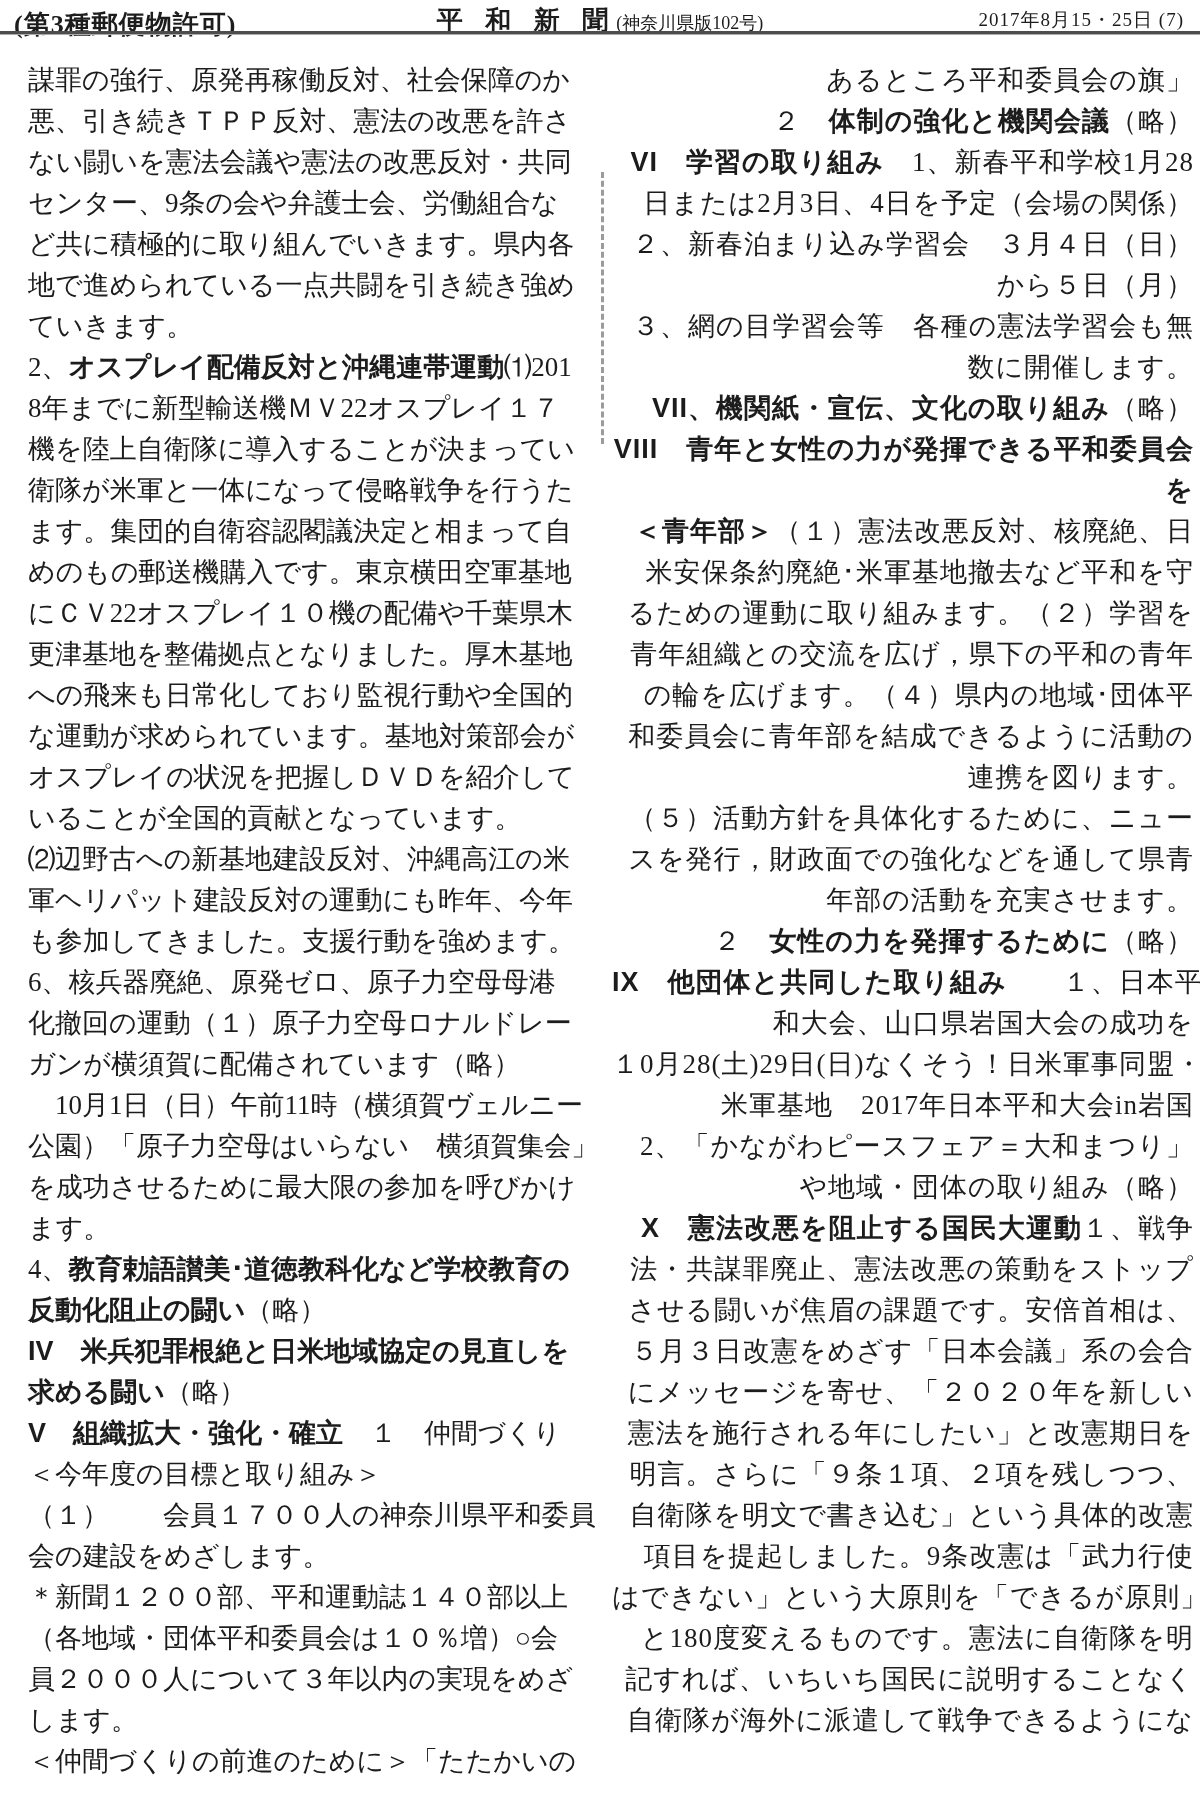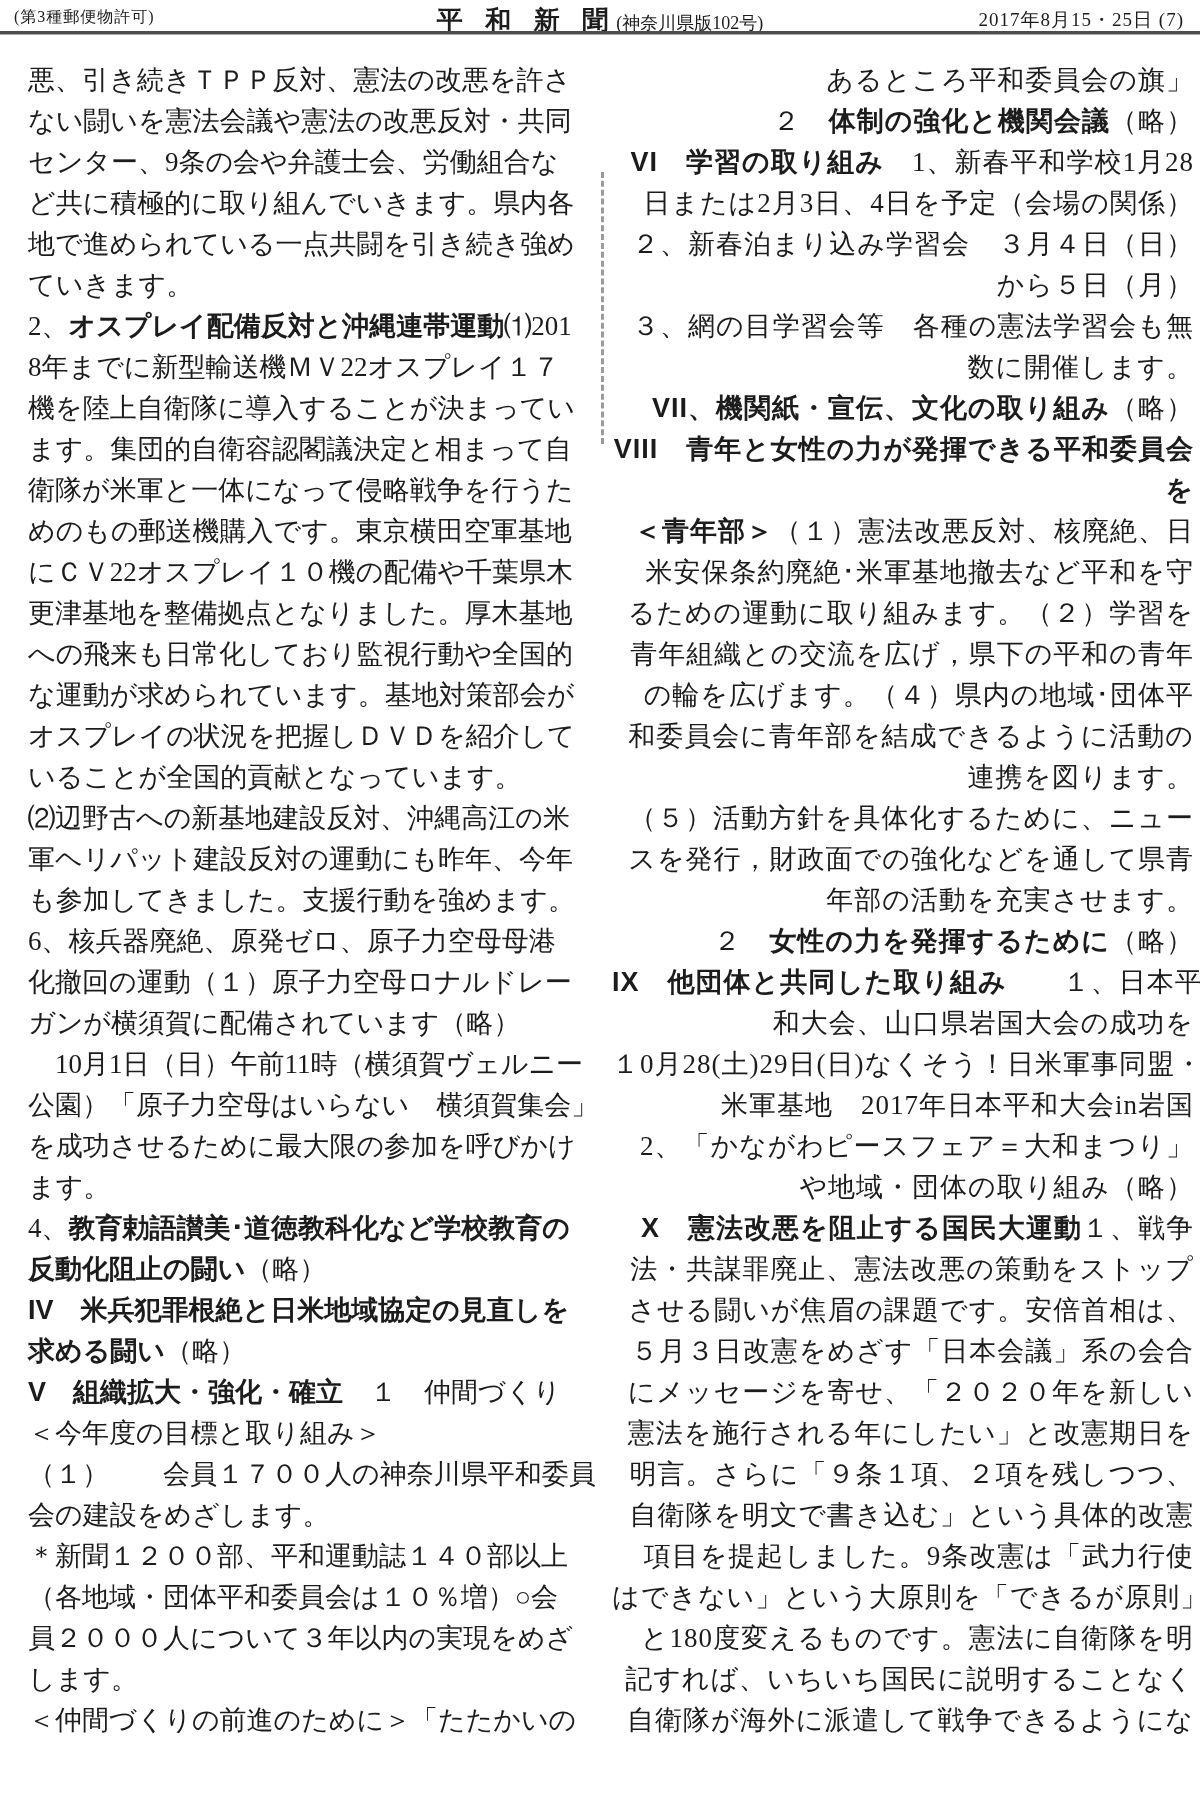--- a/index.html
+++ b/index.html
@@ -8,21 +8,21 @@
     width:1200px;height:1797px;
     margin:0 auto;
     background:#ffffff;
     color:#1c1c1c;
     font-family:"Liberation Serif","DejaVu Serif",serif;
     overflow:hidden;
   }
   
   .h-left{
     position:absolute;top:7px;left:14px;
-    font-size:16px;letter-spacing:1px;
+    font-size:26px;letter-spacing:1px;font-weight:bold;
   }
   .h-center{
     position:absolute;top:3px;left:0;right:0;
     text-align:center;white-space:nowrap;
   }
   .h-title{
     font-size:26px;font-weight:700;letter-spacing:8px;
   }
   .h-edition{
     font-size:18px;letter-spacing:0;
@@ -63,31 +63,32 @@
 
   <div class="h-center">
     <span class="h-title">平 和 新 聞</span><span class="h-edition">(神奈川県版102号)</span>
   </div>
 
   <div class="h-right">2017年8月15・25日 (7)</div>
 
   <div class="rule"></div>
 
   <section class="col col-left" id="col-left">
+      <div class="line"><span>謀罪の強行、原発再稼働反対、社会保障のか</span></div>
       <div class="line"><span>悪、引き続きＴＰＰ反対、憲法の改悪を許さ</span></div>
       <div class="line"><span>ない闘いを憲法会議や憲法の改悪反対・共同</span></div>
       <div class="line"><span>センター、9条の会や弁護士会、労働組合な</span></div>
       <div class="line"><span>ど共に積極的に取り組んでいきます。県内各</span></div>
       <div class="line"><span>地で進められている一点共闘を引き続き強め</span></div>
       <div class="line"><span>ていきます。</span></div>
       <div class="line"><span>2、</span><span class="g">オスプレイ配備反対と沖縄連帯運動</span><span>⑴201</span></div>
       <div class="line"><span>8年までに新型輸送機ＭＶ22オスプレイ１７</span></div>
       <div class="line"><span>機を陸上自衛隊に導入することが決まってい</span></div>
+      <div class="line"><span>衛隊が米軍と一体になって侵略戦争を行うた</span></div>
       <div class="line"><span>ます。集団的自衛容認閣議決定と相まって自</span></div>
-      <div class="line"><span>衛隊が米軍と一体になって侵略戦争を行うた</span></div>
       <div class="line"><span>めのもの郵送機購入です。東京横田空軍基地</span></div>
       <div class="line"><span>にＣＶ22オスプレイ１０機の配備や千葉県木</span></div>
       <div class="line"><span>更津基地を整備拠点となりました。厚木基地</span></div>
       <div class="line"><span>への飛来も日常化しており監視行動や全国的</span></div>
       <div class="line"><span>な運動が求められています。基地対策部会が</span></div>
       <div class="line"><span>オスプレイの状況を把握しＤＶＤを紹介して</span></div>
       <div class="line"><span>いることが全国的貢献となっています。</span></div>
       <div class="line"><span>⑵辺野古への新基地建設反対、沖縄高江の米</span></div>
       <div class="line"><span>軍ヘリパット建設反対の運動にも昨年、今年</span></div>
       <div class="line"><span>も参加してきました。支援行動を強めます。</span></div>

